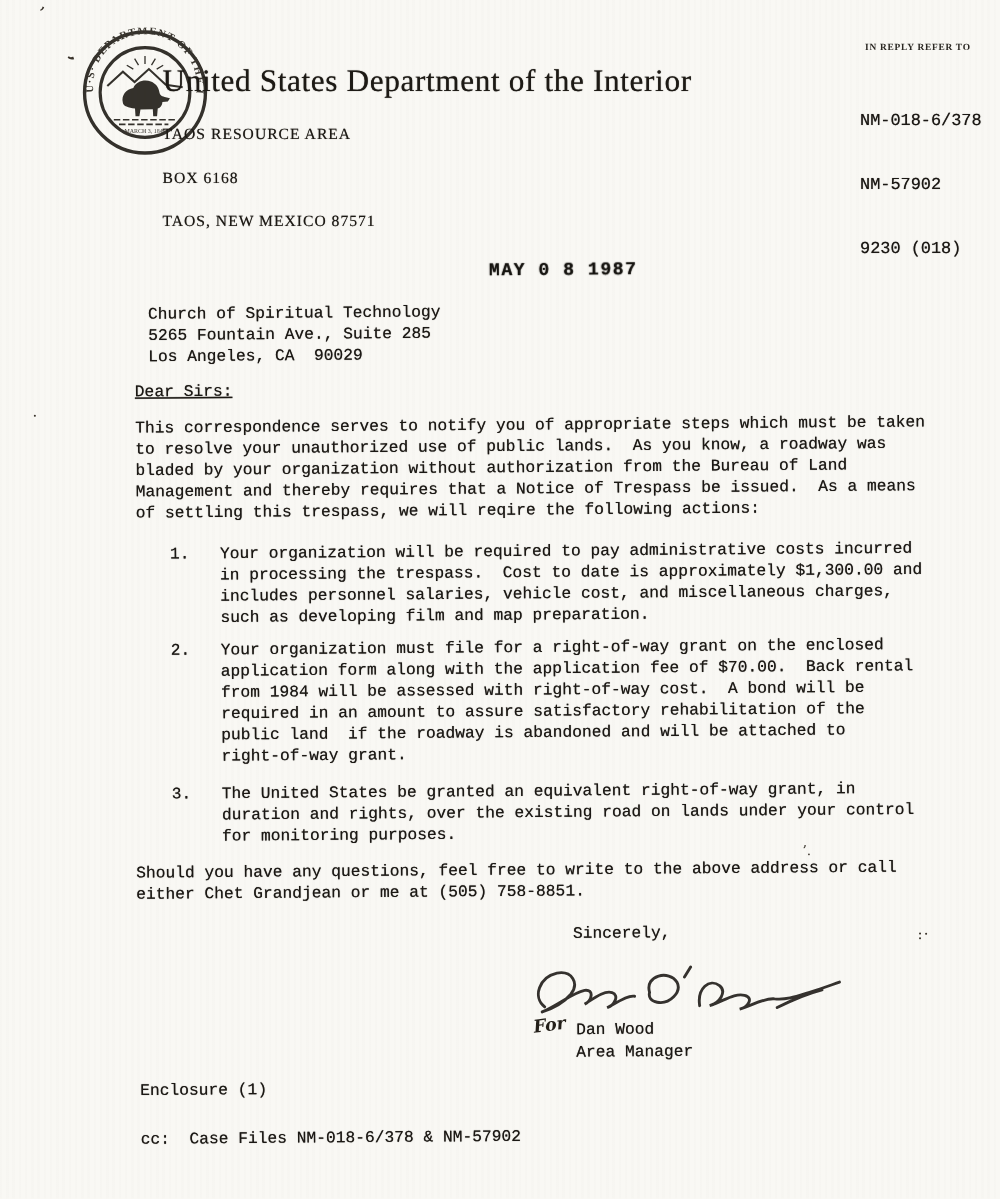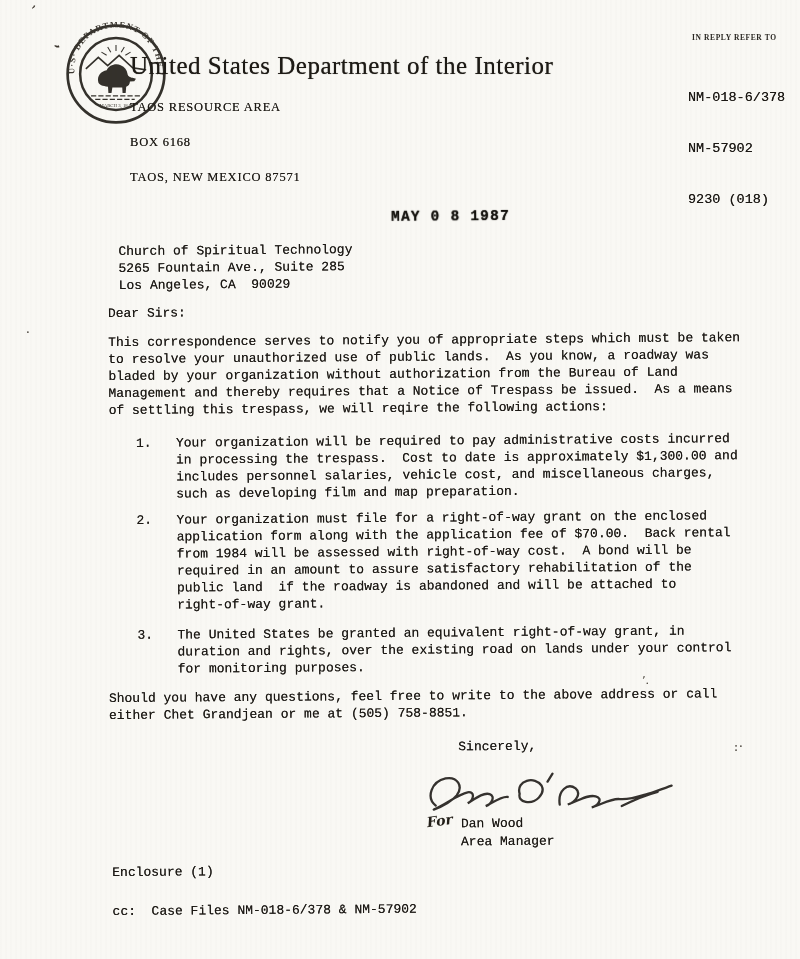--- a/index.html
+++ b/index.html
@@ -36,21 +36,21 @@
   }
   .ref-block { left:688px; top:55px; font-size:13.5px; line-height:17px; }
   
   .typed { left:0; top:0; width:800px; height:959px; transform:rotate(-0.45deg); transform-origin:120px 330px; }
   .date-stamp {
     left:392px; top:200px;
     font-size:14.5px; font-weight:bold; letter-spacing:1.2px;
     color:#15130f; text-shadow:0 0 0.9px rgba(21,19,15,0.9); filter:blur(0.2px);margin-top:11px;
   }
   .recipient { left:119px; top:243px; }
-  .salutation { left:108px; top:305px; }
+  .salutation { left:108px; top:305px;text-decoration:underline; }
   .intro { left:108px; top:334px; width:655px; }
   .item { display:flex; }
   .item .num { width:40px; flex:0 0 40px; }
   .item .txt { width:580px; }
   .item1 { left:135px; top:435px; width:620px; }
   .item2 { left:135px; top:512px; width:620px; }
   .item3 { left:135px; top:627px; width:620px; }
   .closing { left:106px; top:690px; width:660px; }
   .sincerely { left:455px; top:741px; }
   .signature { left:418px; top:768px; width:260px; height:62px; }

